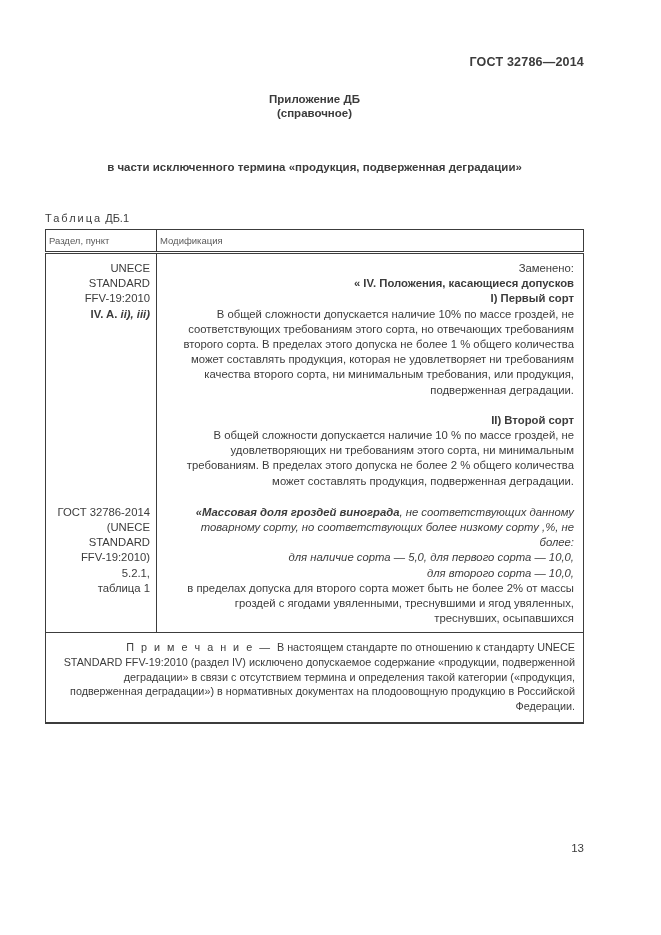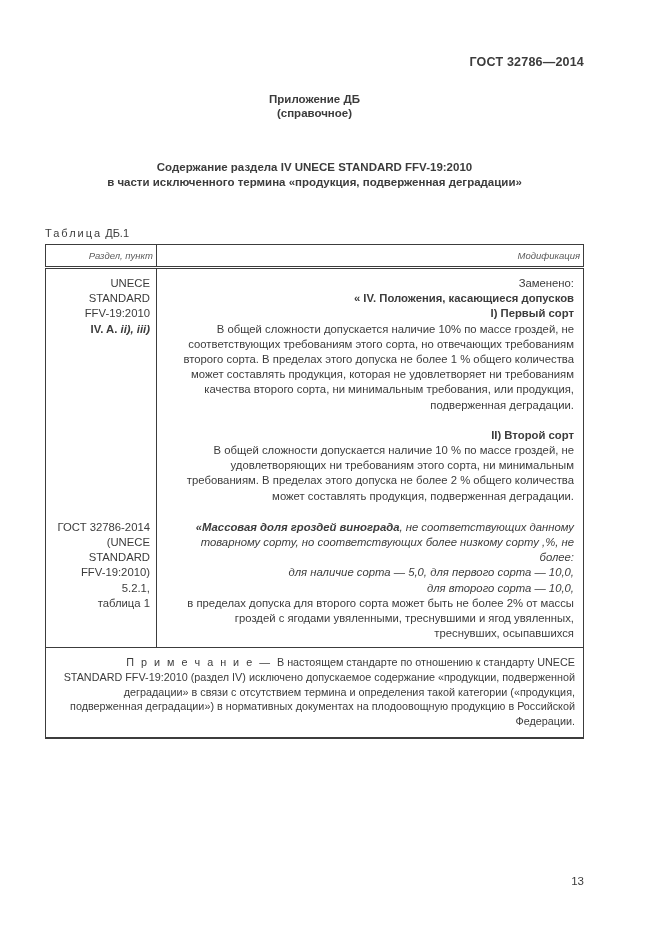--- a/index.html
+++ b/index.html
@@ -49,22 +49,21 @@
   }
   table.gost{border:1.5px solid #3c3c3c;border-bottom-width:2.5px;}
   col.c1{width:111px;}
   th{
     border:1px solid #3c3c3c;
     border-bottom:3px double #3c3c3c;
     font-weight:normal;
     font-size:9.5px;
     color:#5a5a5a;
     padding:5px 3px;
-    text-align:right;
-    font-style:italic;
+    text-align:left;
   }
   td{
     vertical-align:top;
     font-size:11.3px;
     line-height:15.2px;
   }
   td.section-col{
     border-right:1px solid #3c3c3c;
     padding:7px 6px 6px 8px;
   }
@@ -86,38 +85,36 @@
   }
   .note-p{text-indent:24px;}
   .note-label{letter-spacing:2px;}
   .page-number{
     position:absolute;
     top:842px;
     left:45px;
     width:539px;
     text-align:right;
     font-size:11.5px;
-    margin-top:33px;
   }
 </style>
 </head>
 <body>
 
 <div class="page">
   <div class="content">
 
     <div class="doc-code">ГОСТ 32786—2014</div>
 
     <div class="annex">
       <div>Приложение ДБ</div>
       <div>(справочное)</div>
     </div>
 
     <div class="heading">
-      <div>Содержание раздела IV UNECE STANDARD FFV-19:2010</div>
       <div>в части исключенного термина «продукция, подверженная деградации»</div>
     </div>
 
     <div class="table-caption">
       <span class="caption-label">Таблица</span>
       <span>ДБ.1</span>
     </div>
 
     <table class="gost">
       <colgroup>

